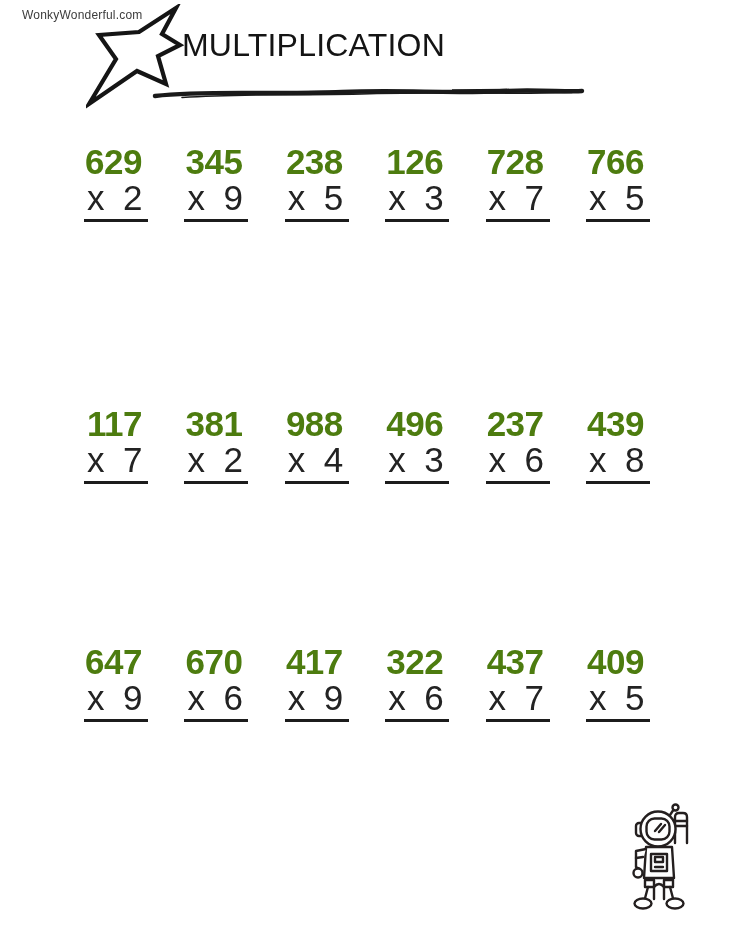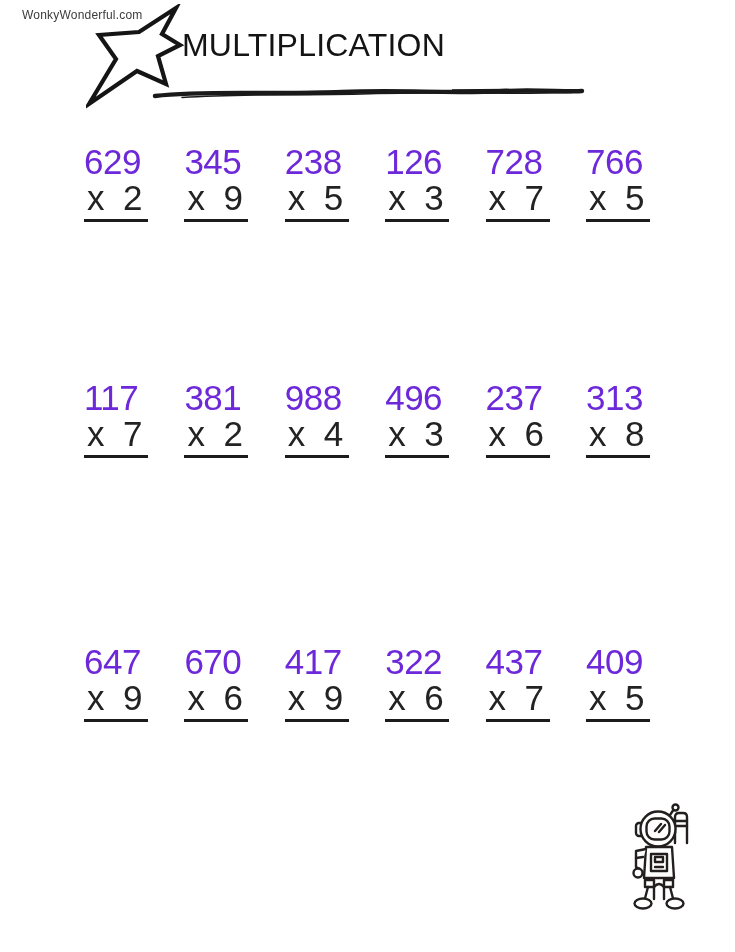--- a/index.html
+++ b/index.html
@@ -15,26 +15,26 @@
   .page-title{
     position:absolute;left:182px;top:27px;
     font-size:32px;font-weight:400;color:#141414;letter-spacing:0.2px;white-space:nowrap;
   }
   .brush-svg{position:absolute;left:152px;top:85px;}
   .prob-row{
     position:absolute;left:84px;width:566px;
     display:flex;justify-content:space-between;
   }
   .row-0{top:144px;}
-  .row-1{top:380px;}
+  .row-1{top:406px;}
   .row-2{top:644px;}
   .problem{width:64px;}
   .num{
-    font-size:35px;line-height:36px;
-    padding-right:6px;color:#6d28d9;letter-spacing:-0.5px;
+    font-size:35px;line-height:36px;text-align:right;
+    padding-right:6px;color:#4d7c0f;letter-spacing:-0.5px;font-weight:bold;
   }
   .mult{
     display:flex;justify-content:space-between;align-items:baseline;
     font-size:35px;line-height:36px;color:#232323;letter-spacing:-0.5px;
     padding:0 6px 3px 3px;border-bottom:3px solid #1c1c1c;
   }
   .astro-svg{position:absolute;left:628px;top:801px;}
 </style>
 </head>
 <body>
@@ -128,21 +128,21 @@
     </div>
   </div>
   <div class="problem">
     <div class="num">237</div>
     <div class="mult">
       <span>x</span>
       <span>6</span>
     </div>
   </div>
   <div class="problem">
-    <div class="num">313</div>
+    <div class="num">439</div>
     <div class="mult">
       <span>x</span>
       <span>8</span>
     </div>
   </div>
 </div>
 
 <div class="prob-row row-2">
   <div class="problem">
     <div class="num">647</div>

